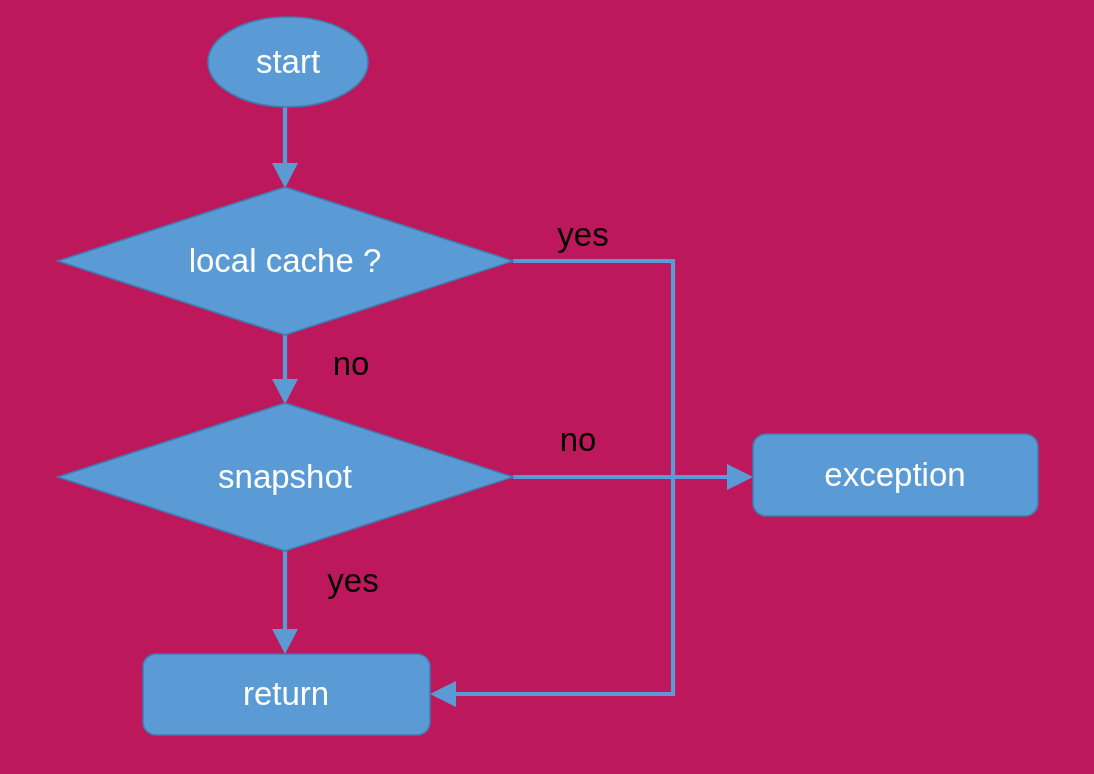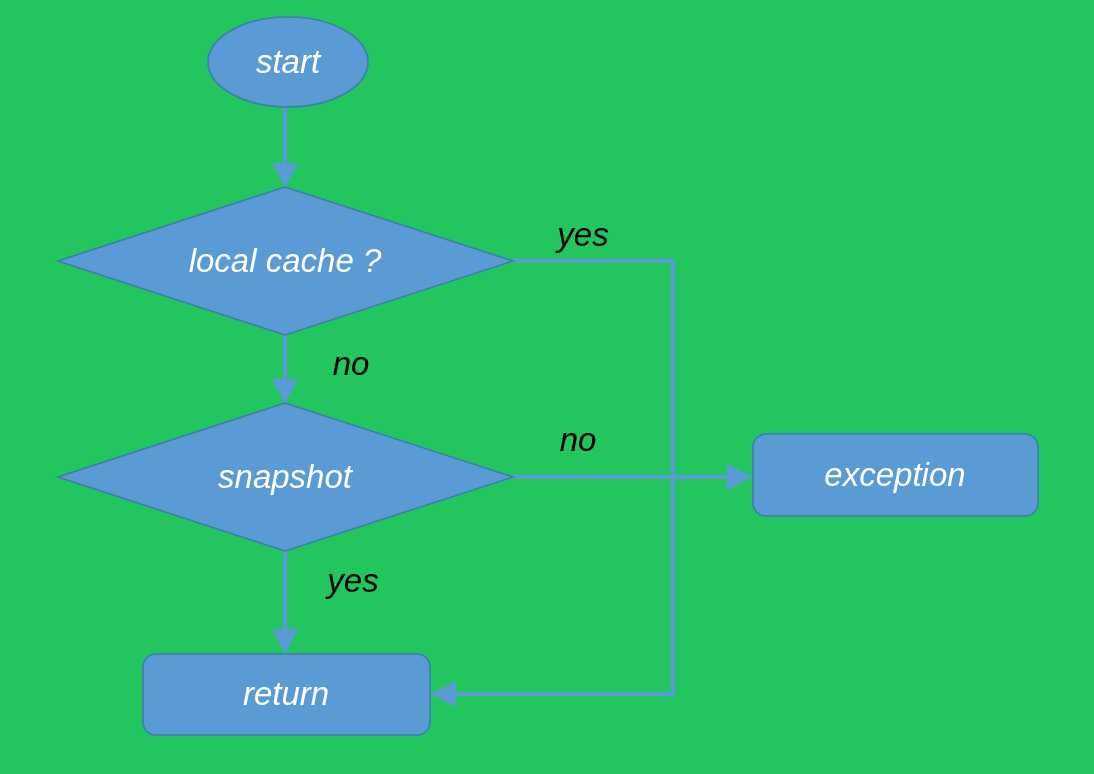--- a/index.html
+++ b/index.html
@@ -4,24 +4,23 @@
 <style>
   html, body {
     margin: 0;
     padding: 0;
     background: #ffffff;
   }
   #canvas {
     position: relative;
     width: 1094px;
     height: 774px;
-    background: #22c55e;
+    background: #be185d;
     overflow: hidden;
     font-family: "Liberation Sans", sans-serif;
-    font-style: italic;
   }
   #flow-svg {
     position: absolute;
     top: 0;
     left: 0;
     width: 1094px;
     height: 774px;
   }
   .node-shape {
     fill: #5b9bd5;

